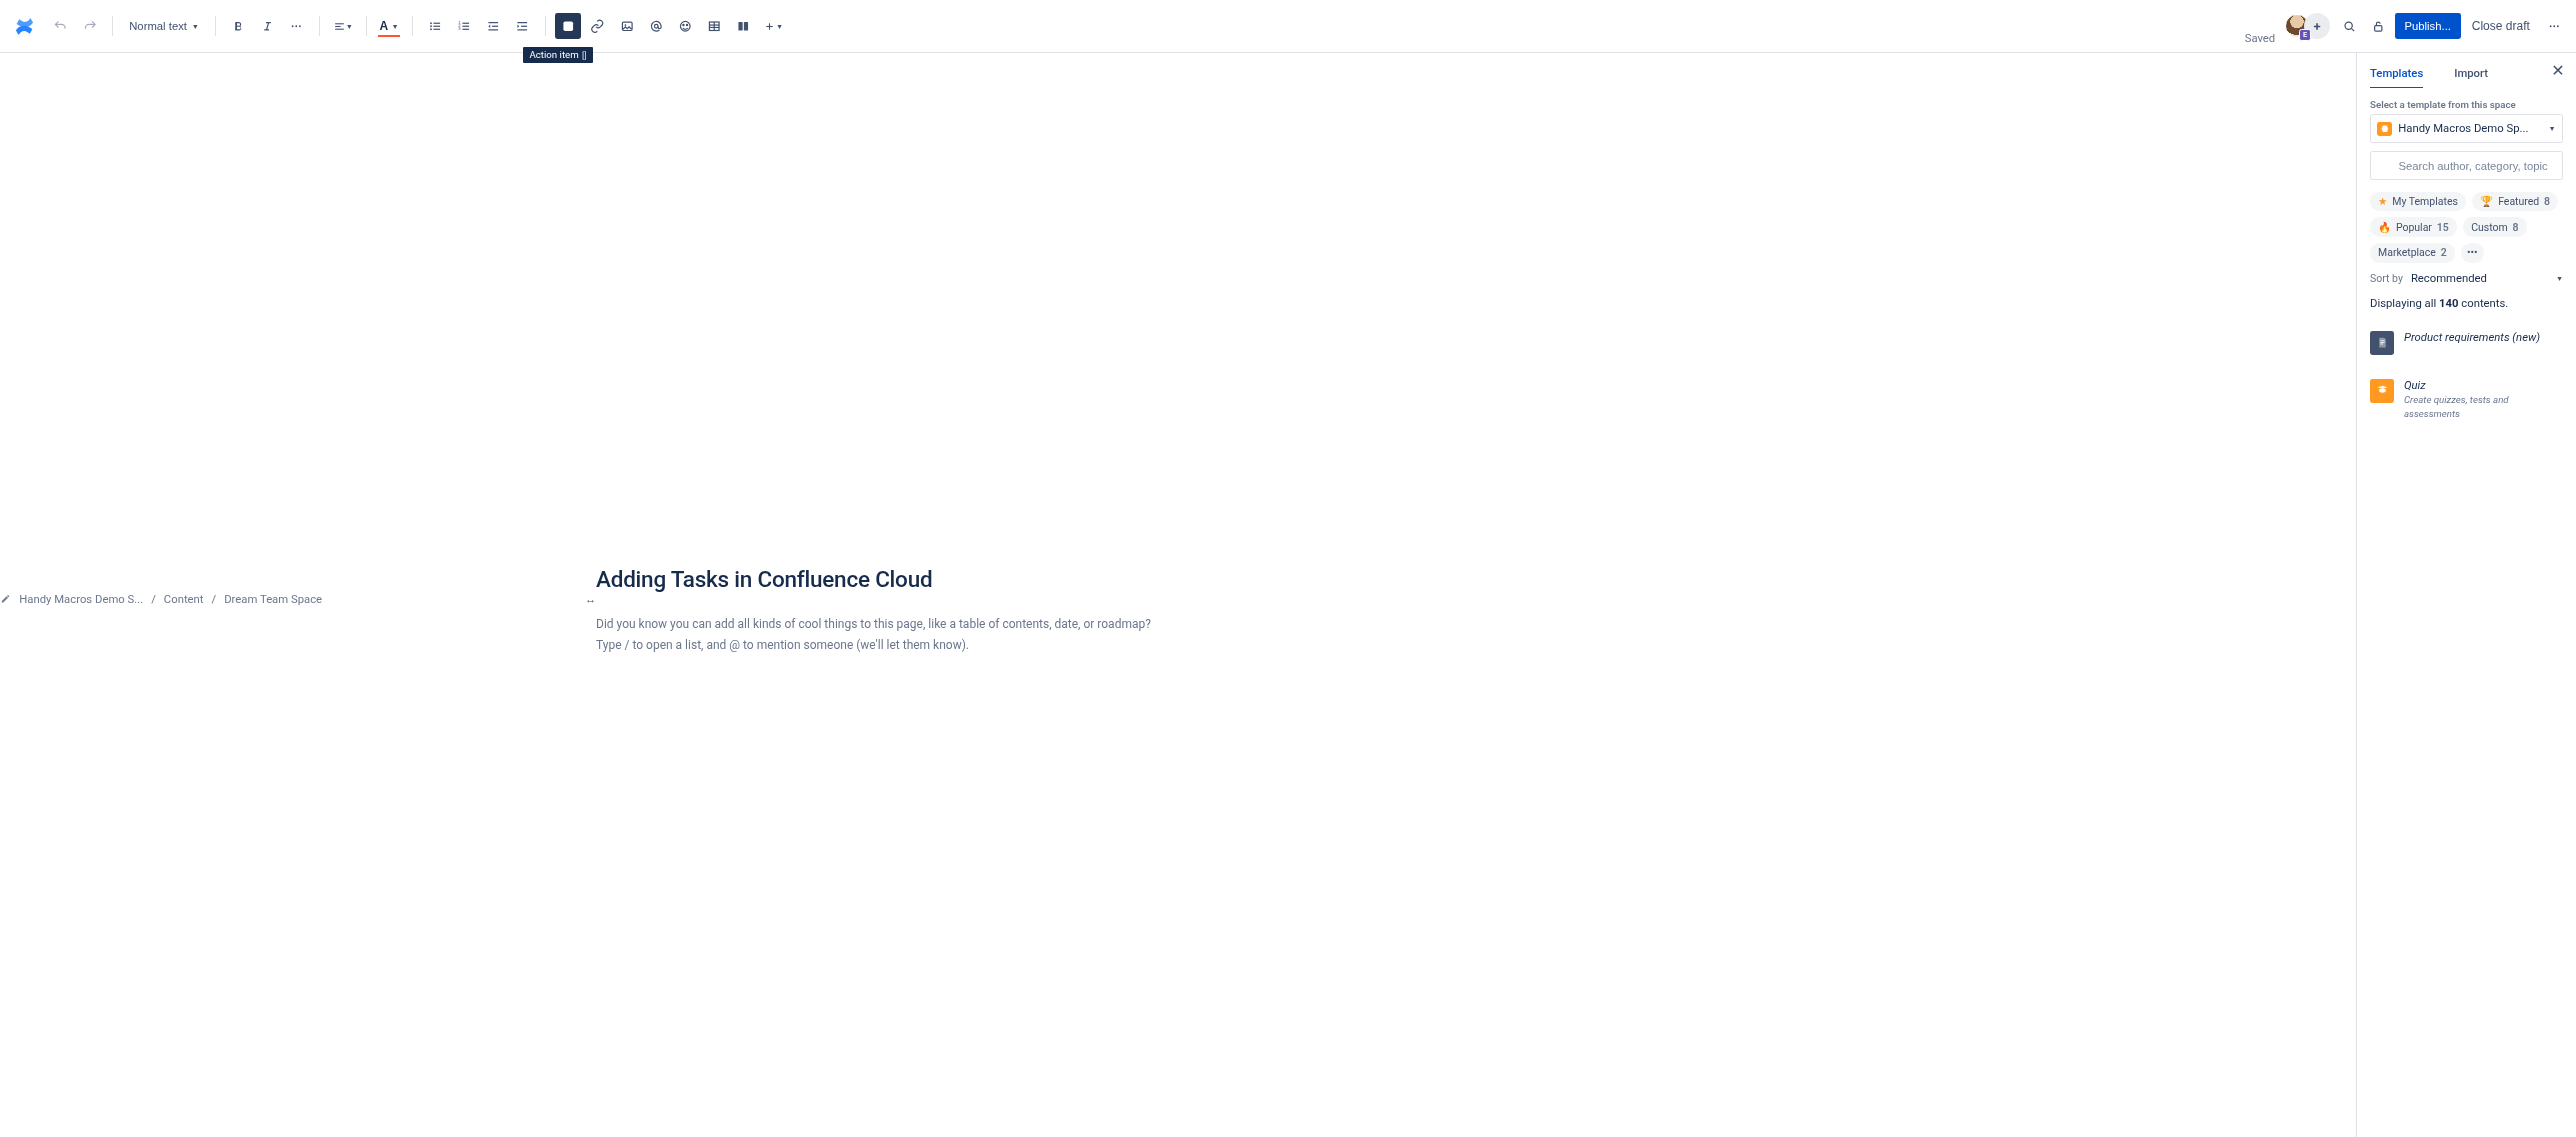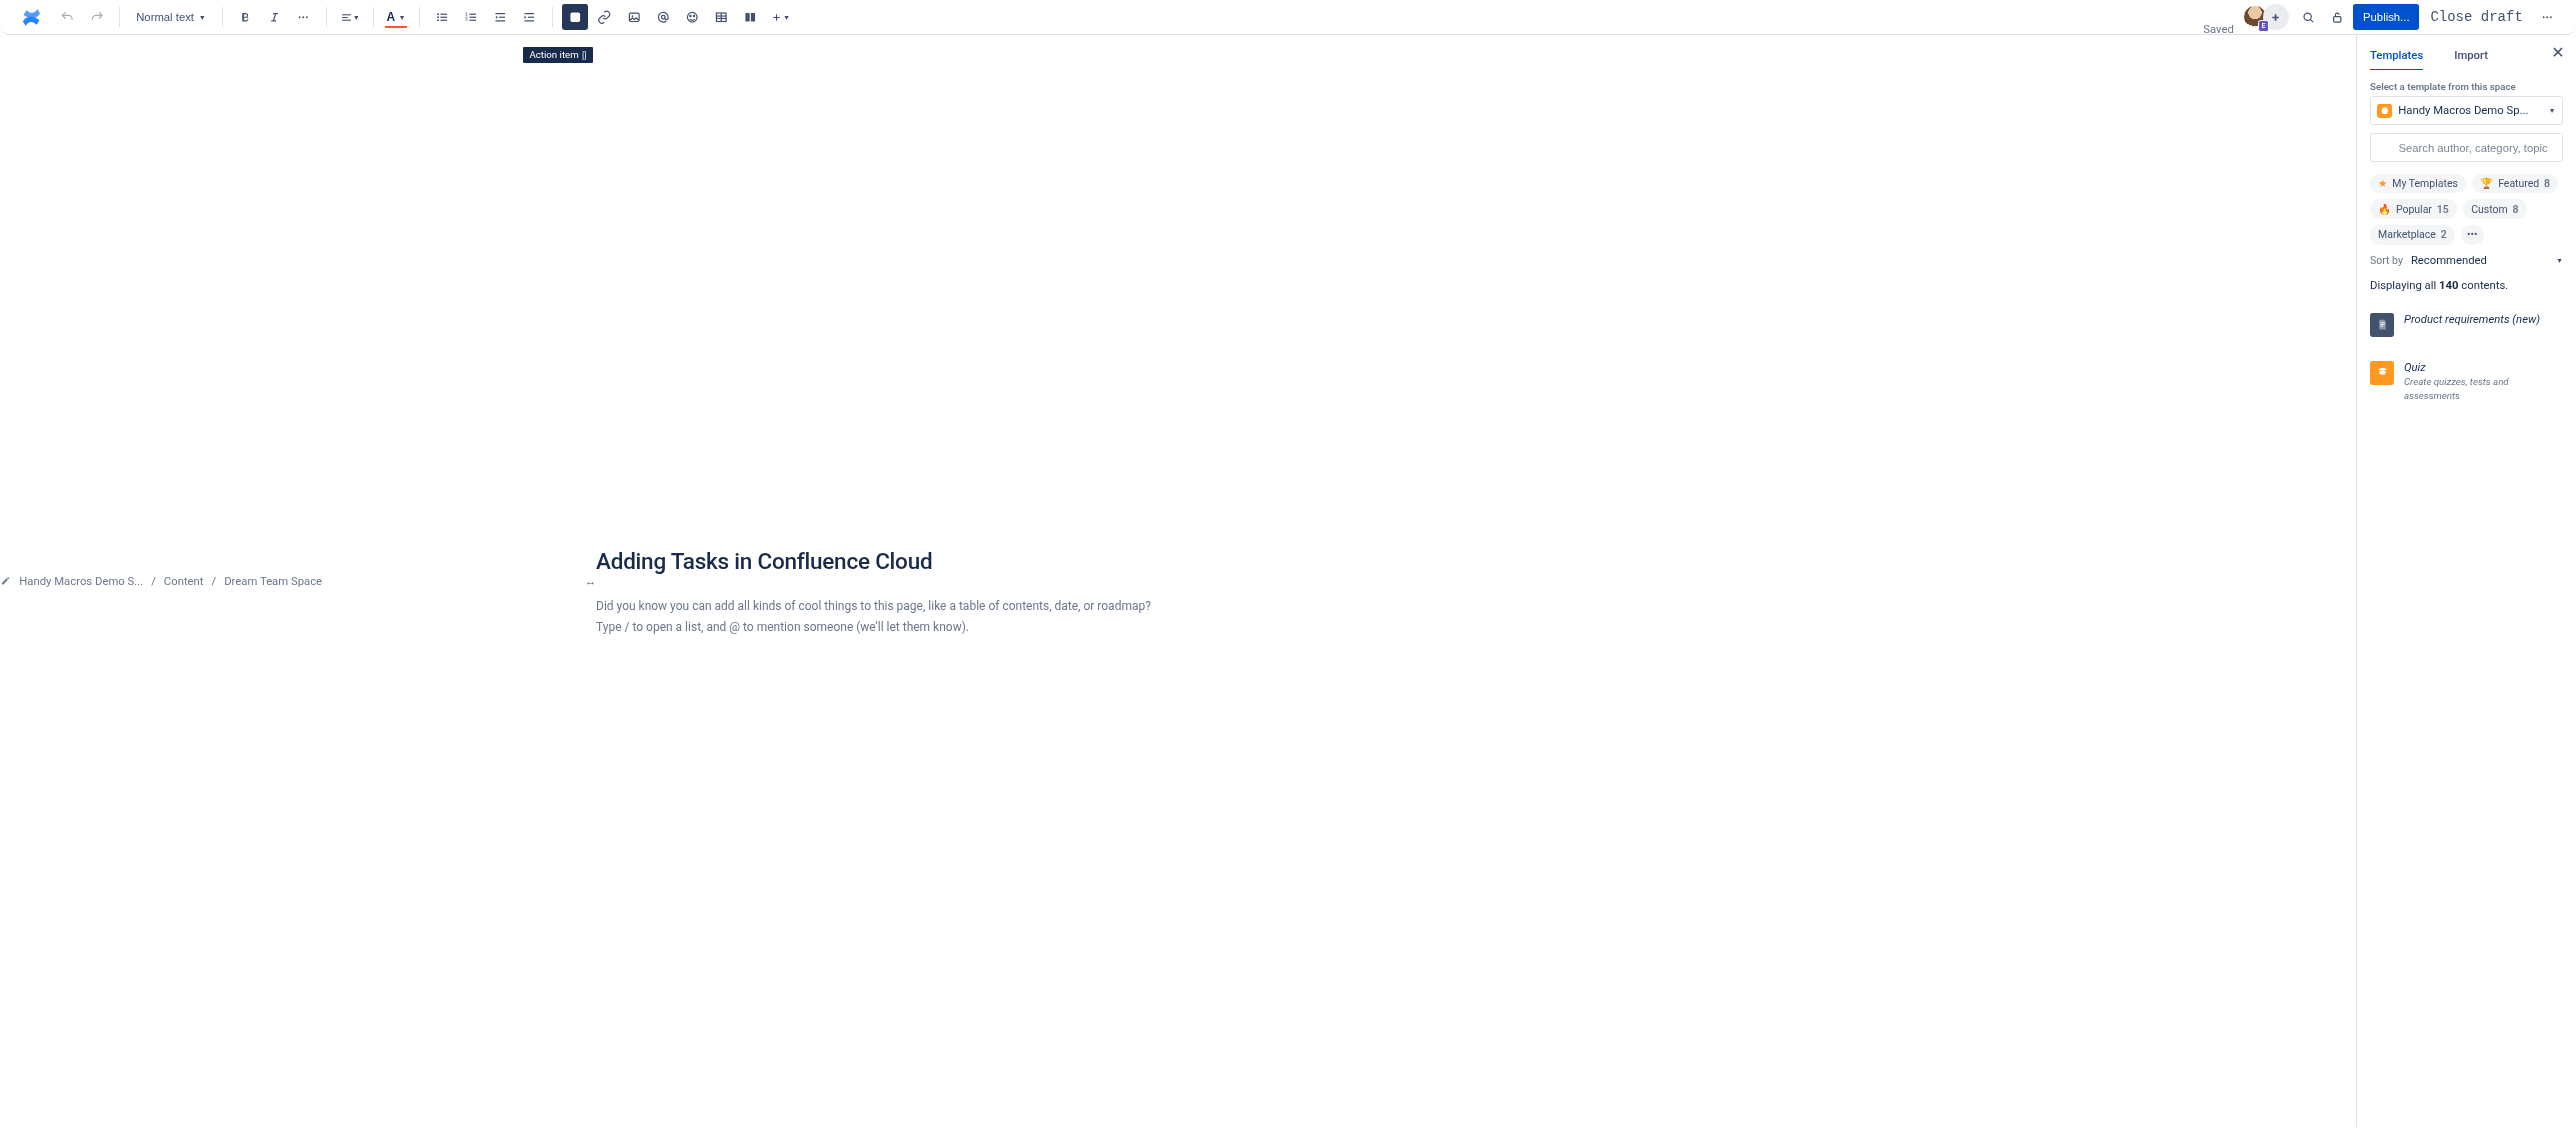--- a/index.html
+++ b/index.html
@@ -1,34 +1,34 @@
 <!DOCTYPE html>
 <html style="font-size:13px"><head>
 <meta charset="utf-8">
 <style>
   * { box-sizing: border-box; margin: 0; padding: 0; }
   body { font-family: -apple-system, BlinkMacSystemFont, "Segoe UI", Roboto, sans-serif; background: #fff; color: #172B4D; }
   
   
-  .toolbar { display: flex; align-items: center; height: 35px; padding: 0 16px; border-bottom: 0.8px solid #DFE1E6; gap: 3.2px; border-radius: 9px; }
+  .toolbar { display: flex; align-items: center; height: 53px; padding: 0 9px; border-bottom: 0.8px solid #DFE1E6; gap: 3.2px; }
   .logo { width: 21px; height: 21px; color: #2684FF; display:flex; align-items:center; justify-content:center; margin: 0 9.7px 0 4.8px; }
   .tb-sep { width: 0.8px; height: 19.3px; background: #DFE1E6; margin: 0 6.4px; }
   .tb-btn { height: 26px; min-width: 26px; border: none; background: transparent; border-radius: 2.4px; display: inline-flex; align-items: center; justify-content: center; cursor: pointer; color: #42526E; padding: 0 3.2px; }
   .tb-btn.disabled { color: #A5ADBA; cursor: default; }
   .tb-btn.selected { background: #253858; color: #fff; }
   .tb-select { height: 26px; border: none; background: transparent; display: inline-flex; align-items: center; gap: 4.8px; padding: 0 6.4px; border-radius: 2.4px; cursor: pointer; font-size: 11.3px; color: #42526E; }
   .chev { font-size: 7.2px; color: #42526E; }
   .spacer { flex: 1; }
   .saved { font-size: 11.3px; color: #6B778C; margin-right: 6.4px; margin-top: 25px; }
   .avatar-wrap { position: relative; display: flex; align-items: center; margin-right: 3.2px; }
   .avatar { width: 24px; height: 24px; border-radius: 50%; background: radial-gradient(circle at 50% 30%, #e8c9a6 0 35%, #6b4a2f 36% 70%, #f0e8da 71% 100%); border:0.8px solid #fff; }
   .avatar-badge { position:absolute; bottom:-1.6px; left:14.5px; width:11.3px; height:11.3px; background:#6554C0; color:#fff; font-size:7.2px; font-weight:600; border-radius:2.4px; display:flex; align-items:center; justify-content:center; border:1.6px solid #fff; }
   .avatar-plus { width:26px; height:26px; border-radius:50%; background:#EBECF0; display:flex; align-items:center; justify-content:center; color:#42526E; margin-left:-4.8px; cursor:pointer; font-size:13px; font-weight:600; }
   .btn-primary { height: 26px; background: #0052CC; color: #fff; border: none; border-radius: 2.4px; padding: 0 9.7px; font-size: 11.3px; font-weight: 500; cursor: pointer; }
-  .btn-subtle { height: 26px; background: transparent; color: #42526E; border: none; border-radius: 2.4px; padding: 0 8px; font-size: 14px; font-weight: 500; cursor: pointer; font-family: Liberation Mono, monospace; }
+  .btn-subtle { height: 26px; background: transparent; color: #42526E; border: none; border-radius: 2.4px; padding: 0 8px; font-size: 12px; font-weight: 500; cursor: pointer; }
   .tooltip { position: absolute; top: 47px; left: 523px; background: #172B4D; color: #fff; font-size: 9.7px; padding: 2.4px 6.4px; border-radius: 1px; display:flex; align-items:center; gap:3.2px; }
   .tooltip .kbd { font-size:8.9px; opacity:.85; }
   
   
   .main { display: flex; height: calc(100vh - 45px); }
   .editor-area { flex: 1; display: flex; flex-direction: row; align-items: center; padding-top: 22.5px; border-right: 0.8px solid #DFE1E6; position:relative; }
   .page-wrap { width: 596px; max-width: 90%; }
   .breadcrumb-row { display:flex; align-items:center; justify-content:space-between; width: 596px; max-width:90%; margin-bottom: 22.5px; }
   .breadcrumb { display: flex; align-items: center; gap: 8px; font-size: 11.3px; color: #6B778C; }
   .breadcrumb a { color: #6B778C; text-decoration: none; cursor:pointer; }

